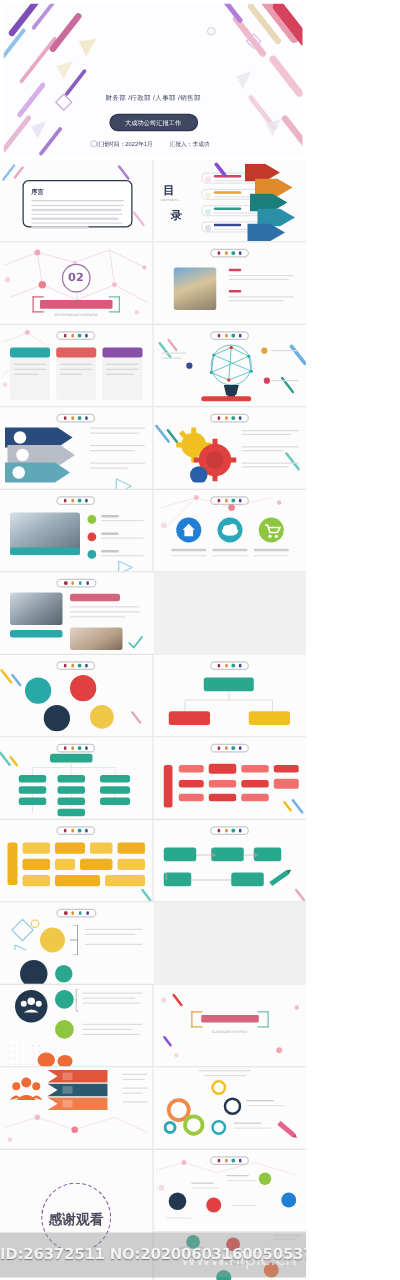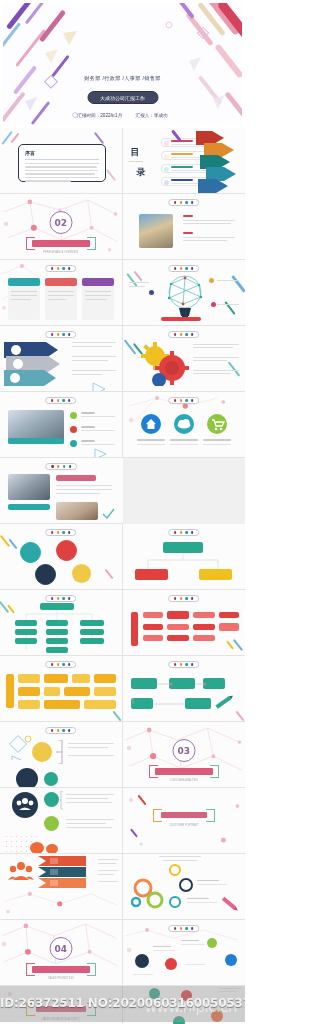--- a/index.html
+++ b/index.html
@@ -656,39 +656,20 @@
         <svg width="10" height="24" style="position:absolute;left:56px;top:18px;">
           <path d="M2 0 L6 0 M6 0 L6 24 M6 24 L2 24 M0 12 L6 12" stroke="#999" stroke-width=".7" fill="none"></path>
           </svg>
         <div class="bx" style="left:68px;top:21px;width:46px;height:1.2px;background:#ddd;"></div>
         <div class="bx" style="left:68px;top:25px;width:40px;height:1.2px;background:#ddd;"></div>
         <div class="bx" style="left:68px;top:33px;width:46px;height:1.2px;background:#ddd;"></div>
         <div class="circ" style="left:16px;top:46px;width:22px;height:22px;background:#23384f;"></div>
         <div class="circ" style="left:44px;top:50px;width:14px;height:14px;background:#2aa88e;"></div>
       </div>
 
-      <div class="thumb">
-        <svg class="net" viewBox="0 0 122 66">
-          <g stroke="#f2c9cf" stroke-width=".5" fill="none">
-            <path d="M2 18 L26 8 L54 18 L84 6 L116 20"></path>
-              <path d="M6 44 L30 34 L58 46 L90 34 L118 48"></path>
-            <path d="M26 8 L30 34 M54 18 L58 46 M84 6 L90 34"></path>
-            </g>
-          <circle cx="26" cy="8" r="2.4" fill="#f0a8b4"></circle>
-            <circle cx="30" cy="34" r="3" fill="#ec7f90"></circle>
-          <circle cx="6" cy="26" r="2.2" fill="#f6d4da"></circle>
-            <circle cx="90" cy="34" r="2" fill="#f3bcc5"></circle>
-          <circle cx="116" cy="20" r="1.6" fill="#f3bcc5"></circle>
-        </svg>
-        <div class="secnum">03</div>
-        <div class="secbar"></div>
-        <div class="secbrk" style="left:26px;border-color:#d4647e;border-width:1px 0 1px 1px;"></div>
-        <div class="secbrk" style="right:26px;border-color:#6fbfa8;border-width:1px 1px 1px 0;"></div>
-        <div class="seccap">CUSTOMER ANALYSIS</div>
-      </div>
     </div>
 
     <div class="row">
       <div class="thumb">
         <div class="circ" style="left:12px;top:4px;width:26px;height:26px;background:#23384f;">
           <svg width="26" height="26" style="position:absolute;left:0;top:0;">
             <circle cx="13" cy="9" r="3" fill="#fff"></circle>
               <circle cx="7" cy="11" r="2.4" fill="#fff"></circle>
               <circle cx="19" cy="11" r="2.4" fill="#fff"></circle>
             <path d="M7 18 q6 -5 12 0 z" fill="#fff"></path>
@@ -854,18 +835,22 @@
         <div class="circ" style="left:88px;top:24px;width:12px;height:12px;background:#ef6b35;"></div>
         <div class="bx" style="left:16px;top:16px;width:26px;height:1px;background:#e4e4e4;"></div>
         <div class="bx" style="left:16px;top:19px;width:22px;height:1px;background:#e9e9e9;"></div>
         <div class="bx" style="left:96px;top:2px;width:22px;height:1px;background:#e4e4e4;"></div>
         <div class="bx" style="left:96px;top:5px;width:18px;height:1px;background:#e9e9e9;"></div>
 
       </div>
     </div>
   </div>
 
+  <div class="lastslide">
+    <div class="thankring"></div>
+    <div style="position:absolute;left:50%;top:48px;transform:translateX(-50%);font-size:11px;font-weight:bold;color:#4a4a5a;">感谢观看</div>
+  </div>
 
   <div class="wm-band"></div>
   <div class="wm-url">www.nipic.cn</div>
   <div class="wm-text">ID:26372511  NO:20200603160050537926</div>
 
 </div>
 
 </body></html>

